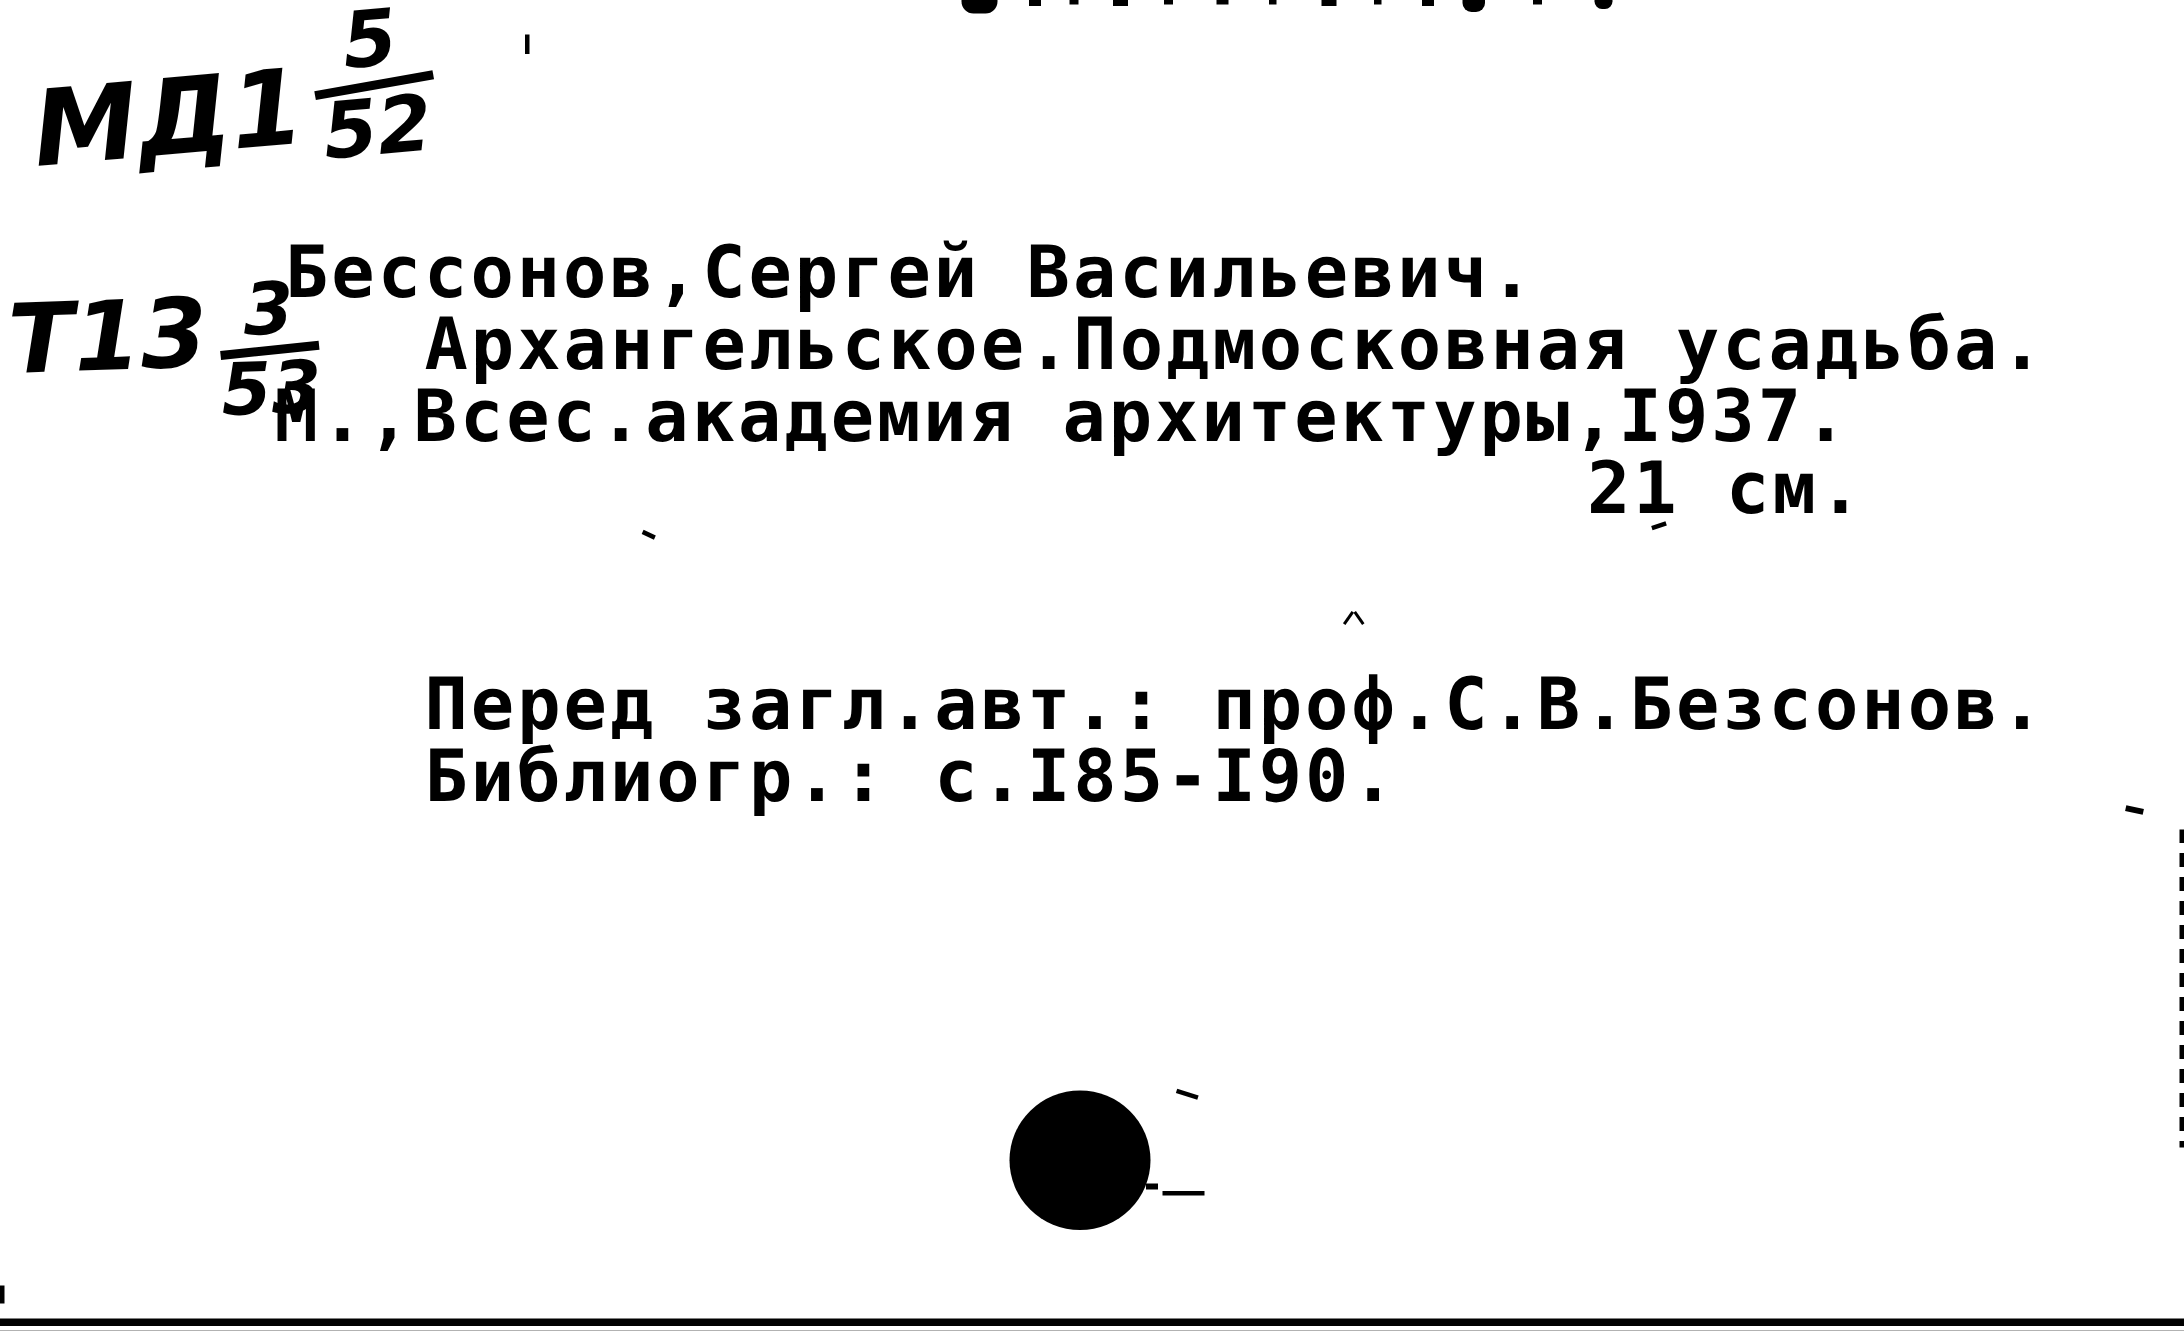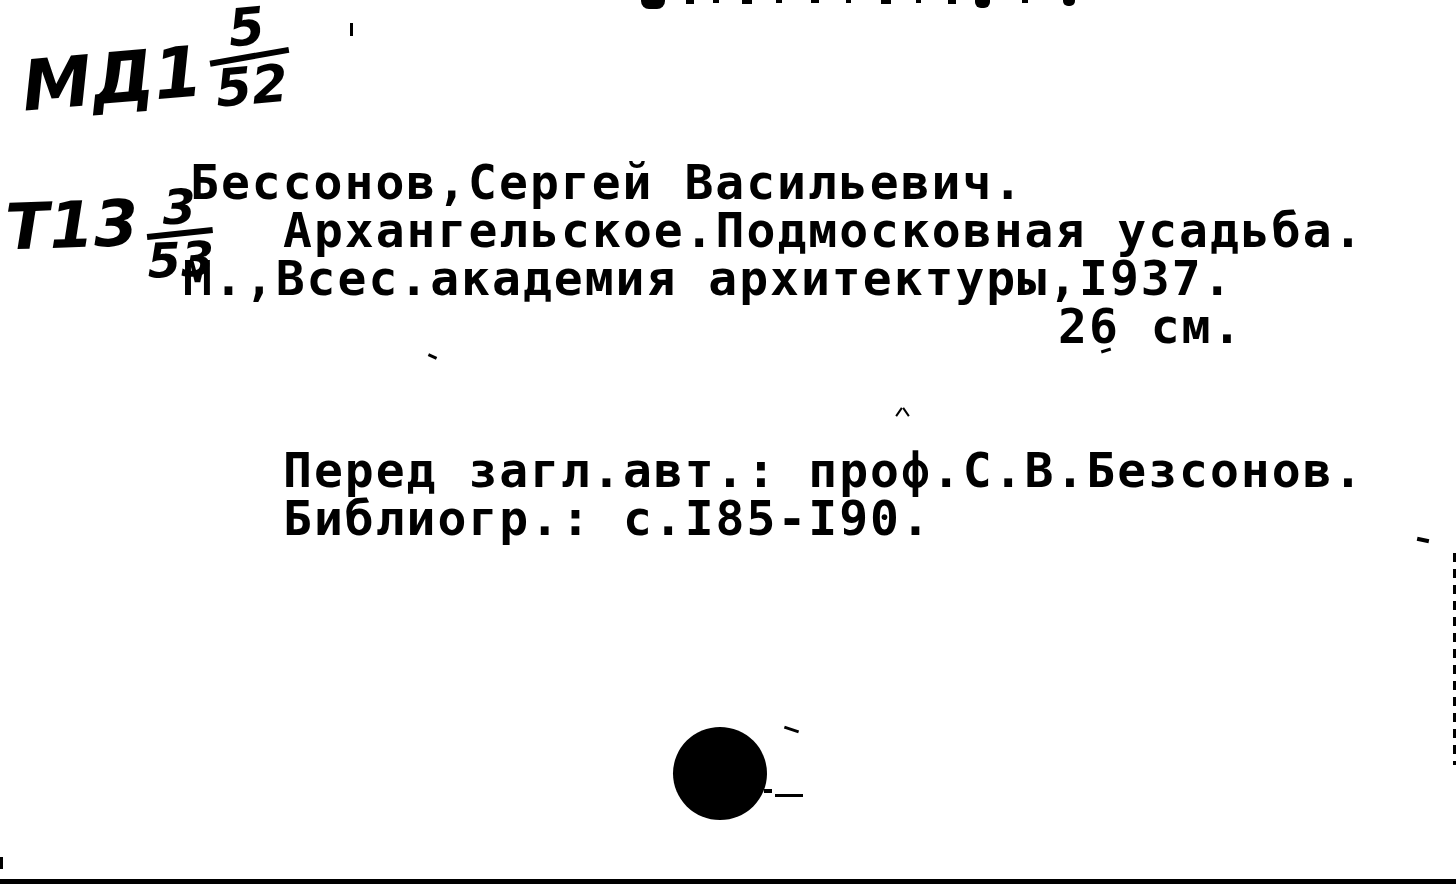--- a/index.html
+++ b/index.html
@@ -90,21 +90,21 @@
       <span class="cn-bar"></span>
       <span class="cn-den">53</span>
     </span>
   </div>
 
   <div class="entry">
     <div class="typed ln-author">Бессонов,Сергей Васильевич.</div>
     <div class="typed ln-title">Архангельское.Подмосковная усадьба.</div>
     <div class="typed ln-imprint">М.,Всес.академия архитектуры,I937.</div>
     <div class="typed ln-collation">
-      <span class="size-col">26 см.</span>
+      <span class="size-col">21 см.</span>
     </div>
     <div class="typed ln-note">Перед загл.авт.: проф.С.В.Безсонов.</div>
     <div class="typed ln-biblio">Библиогр.: с.I85-I90.</div>
   </div>
 
   <div class="punch-hole"></div>
 
   <div class="art" style="left:641px;top:0;width:24px;height:9px;border-radius:0 0 8px 8px;"></div>
   <div class="art" style="left:686px;top:0;width:8px;height:4px;"></div>
   <div class="art" style="left:713px;top:0;width:6px;height:3px;"></div>

